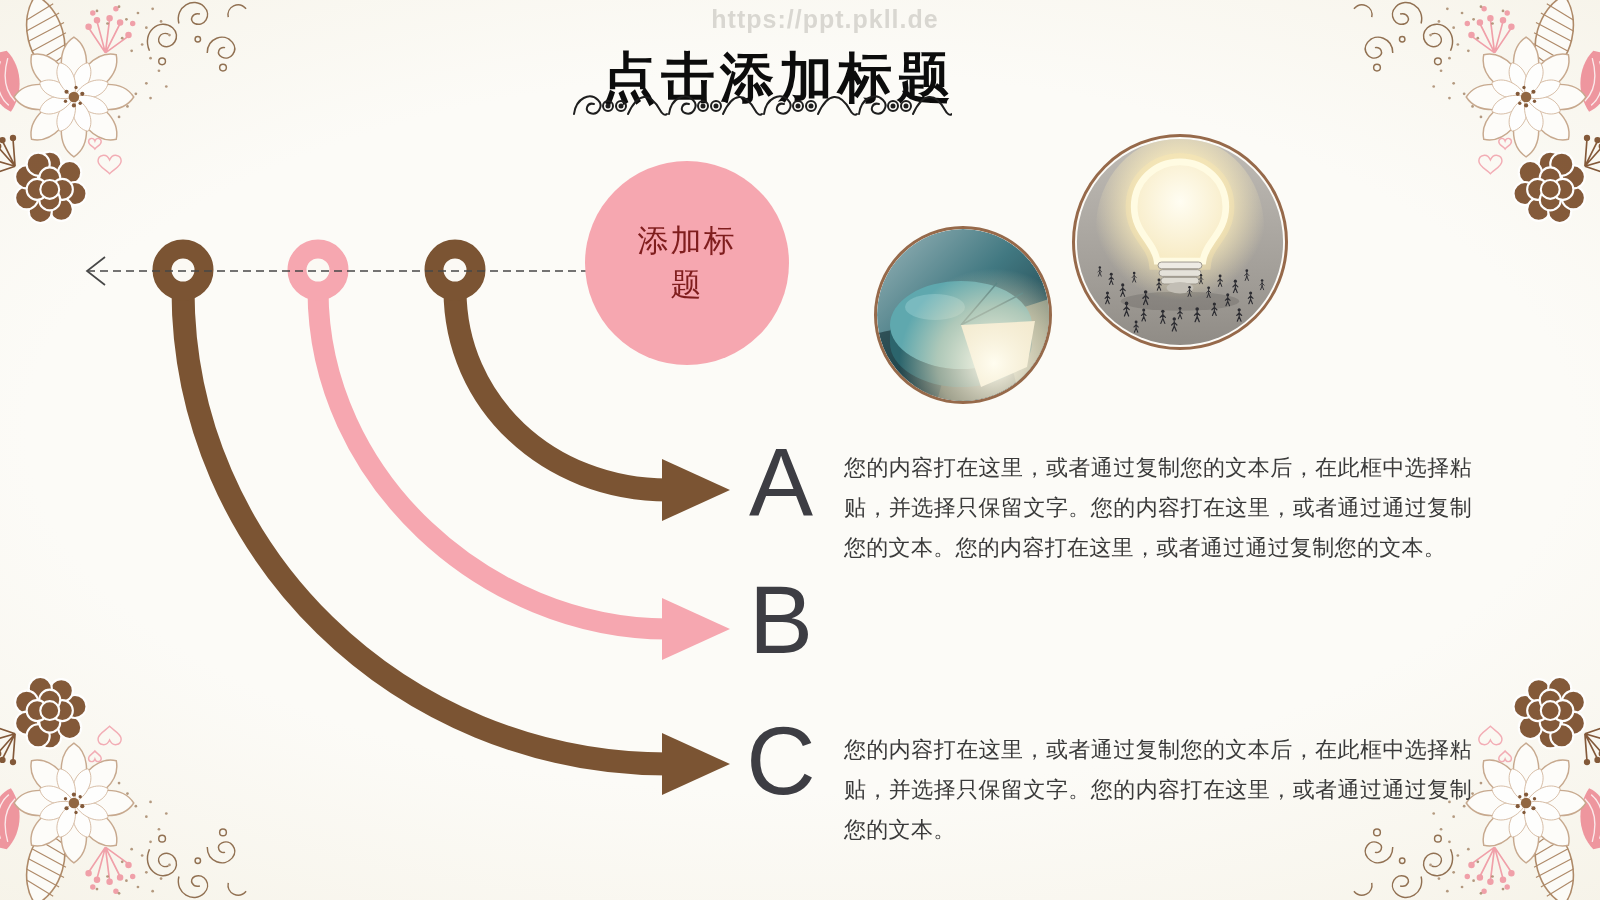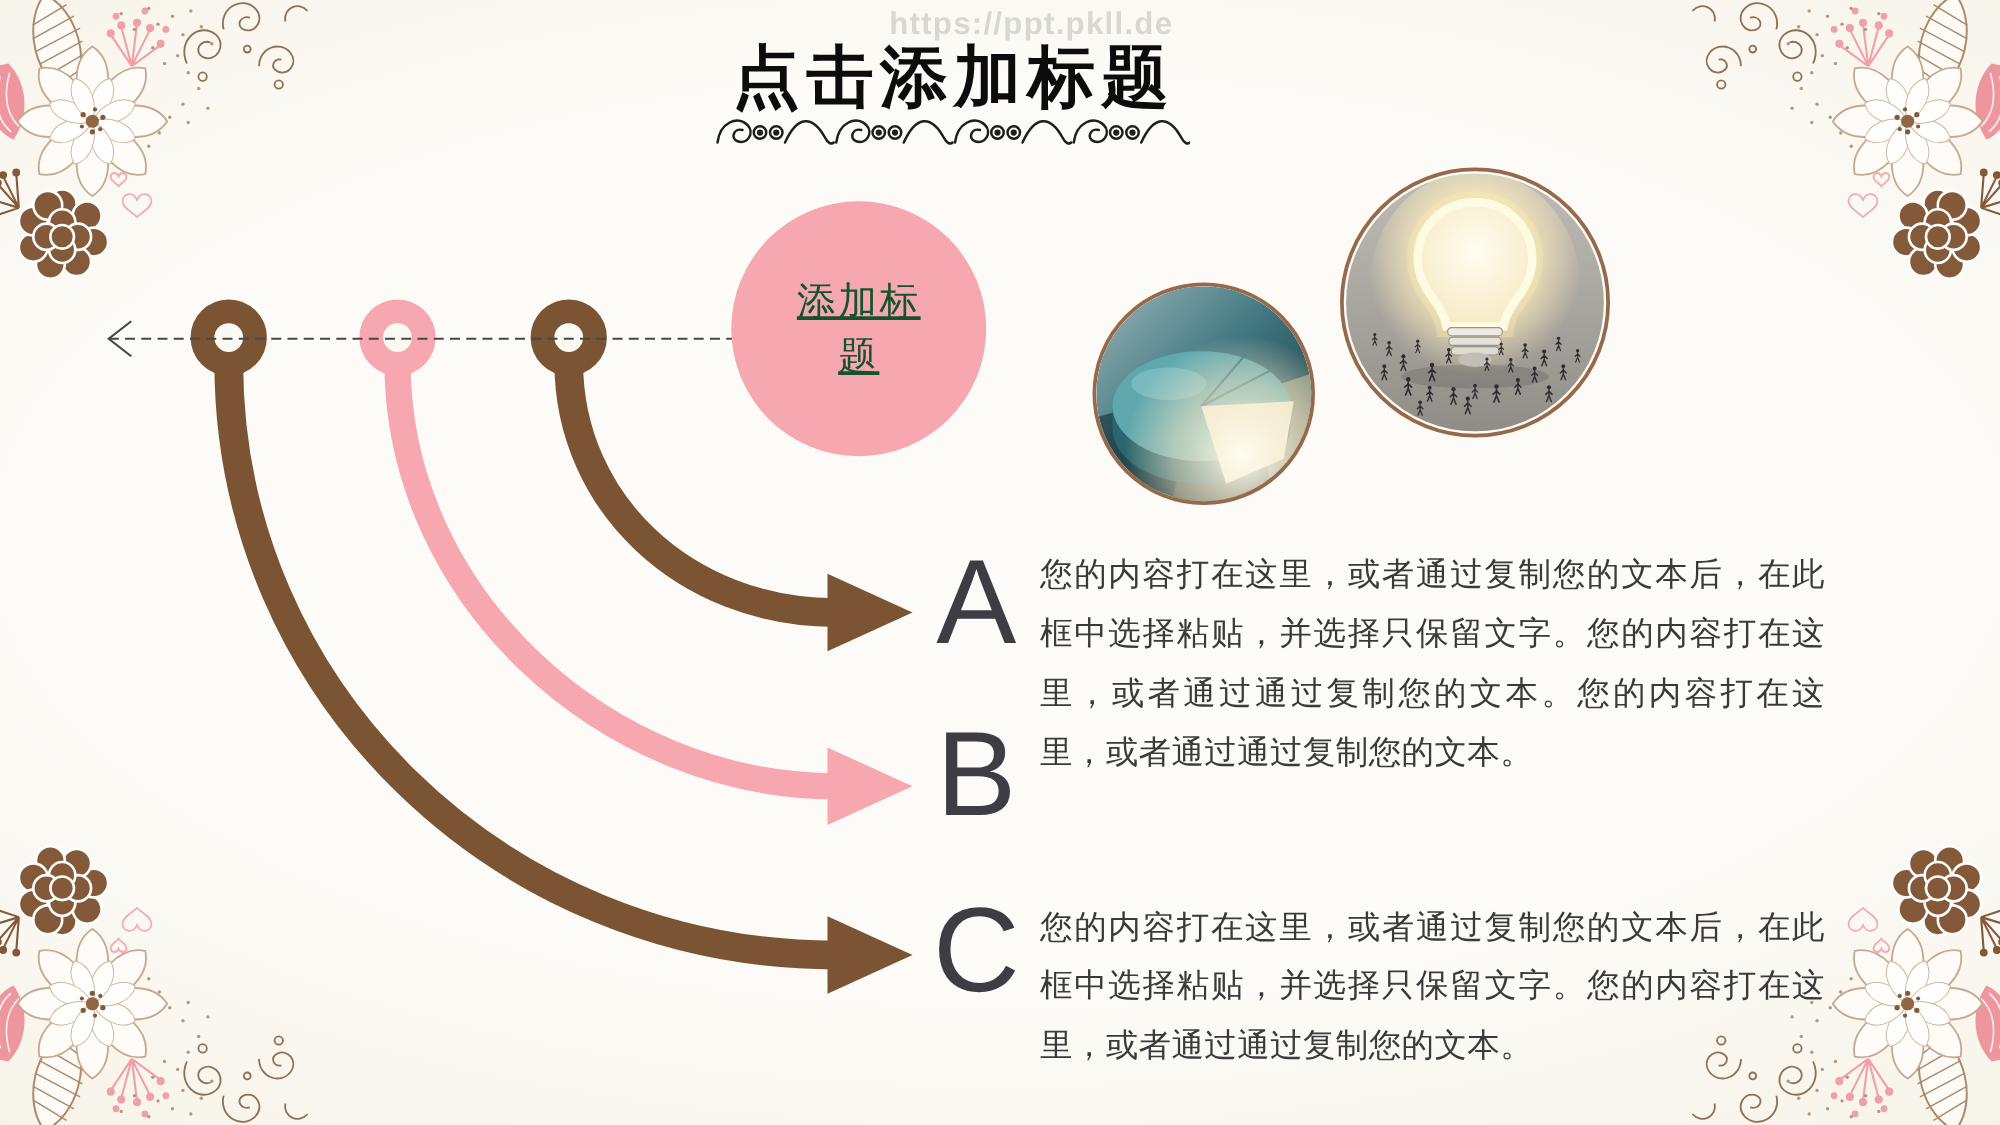--- a/index.html
+++ b/index.html
@@ -7,45 +7,45 @@
     position:relative;width:1600px;height:900px;overflow:hidden;
     background:radial-gradient(115% 95% at 50% 48%, #fcfbf7 42%, #f4f0e3 82%, #ebe6d4 100%);
     font-family:"Liberation Sans", sans-serif;
   }
   .florals{position:absolute;left:0;top:0;z-index:1;opacity:.93;}
   .watermark{
     position:absolute;left:660px;top:5px;width:330px;text-align:center;z-index:2;
     font-size:25px;font-weight:700;color:#d9d7d1;letter-spacing:1px;
   }
   .title{
-    position:absolute;left:463px;top:26px;width:600px;margin:0;text-align:center;z-index:3;
+    position:absolute;left:463px;top:26px;width:600px;margin:16px;text-align:center;z-index:3;
     font-size:54px;font-weight:900;color:#0c0c0c;letter-spacing:5px;
   }
   .flourish{position:absolute;left:572px;top:86px;z-index:3;}
   .diagram{position:absolute;left:0;top:0;z-index:2;}
   .pink-circle{
     position:absolute;left:585px;top:161px;width:204px;height:204px;border-radius:50%;
     background:#f6a7b0;z-index:3;display:flex;flex-direction:column;align-items:center;justify-content:center;
-    color:#14532d;font-size:31px;letter-spacing:2px;line-height:1.42;cursor:pointer;text-decoration:underline;
+    color:#7f1d1d;font-size:31px;letter-spacing:2px;line-height:1.42;cursor:pointer;
   }
   .photo{
     position:absolute;border-radius:50%;overflow:hidden;z-index:3;
     border:3px solid #96694a;box-sizing:border-box;
   }
   .photo svg{display:block;}
   .photo.pie{left:874px;top:226px;width:178px;height:178px;}
   .photo.bulb{left:1072px;top:134px;width:216px;height:216px;}
   .letter{
     position:absolute;left:731px;width:100px;margin:0;text-align:center;z-index:4;
     font-size:96px;line-height:1;font-weight:500;color:#3d3d43;
   }
   .letter.a{top:434px;} .letter.b{top:572px;} .letter.c{top:713px;}
   .body-text{
-    position:absolute;left:832px;width:628px;margin:0;z-index:4;
-    font-size:26px;line-height:1.82;color:#3a3a3a;letter-spacing:.3px;text-align:justify;
+    position:absolute;left:832px;width:628px;margin:12px;z-index:4;
+    font-size:22px;line-height:1.82;color:#3a3a3a;letter-spacing:.3px;text-align:justify;
   }
   .body-text.a{top:436px;} .body-text.b{top:578px;} .body-text.c{top:718px;font-family:Liberation Serif, serif;}
 </style>
 </head>
 <body>
 
 <div class="slide">
 
   <svg class="florals" width="1600" height="900" viewBox="0 0 1600 900" aria-hidden="true">
     <defs>

